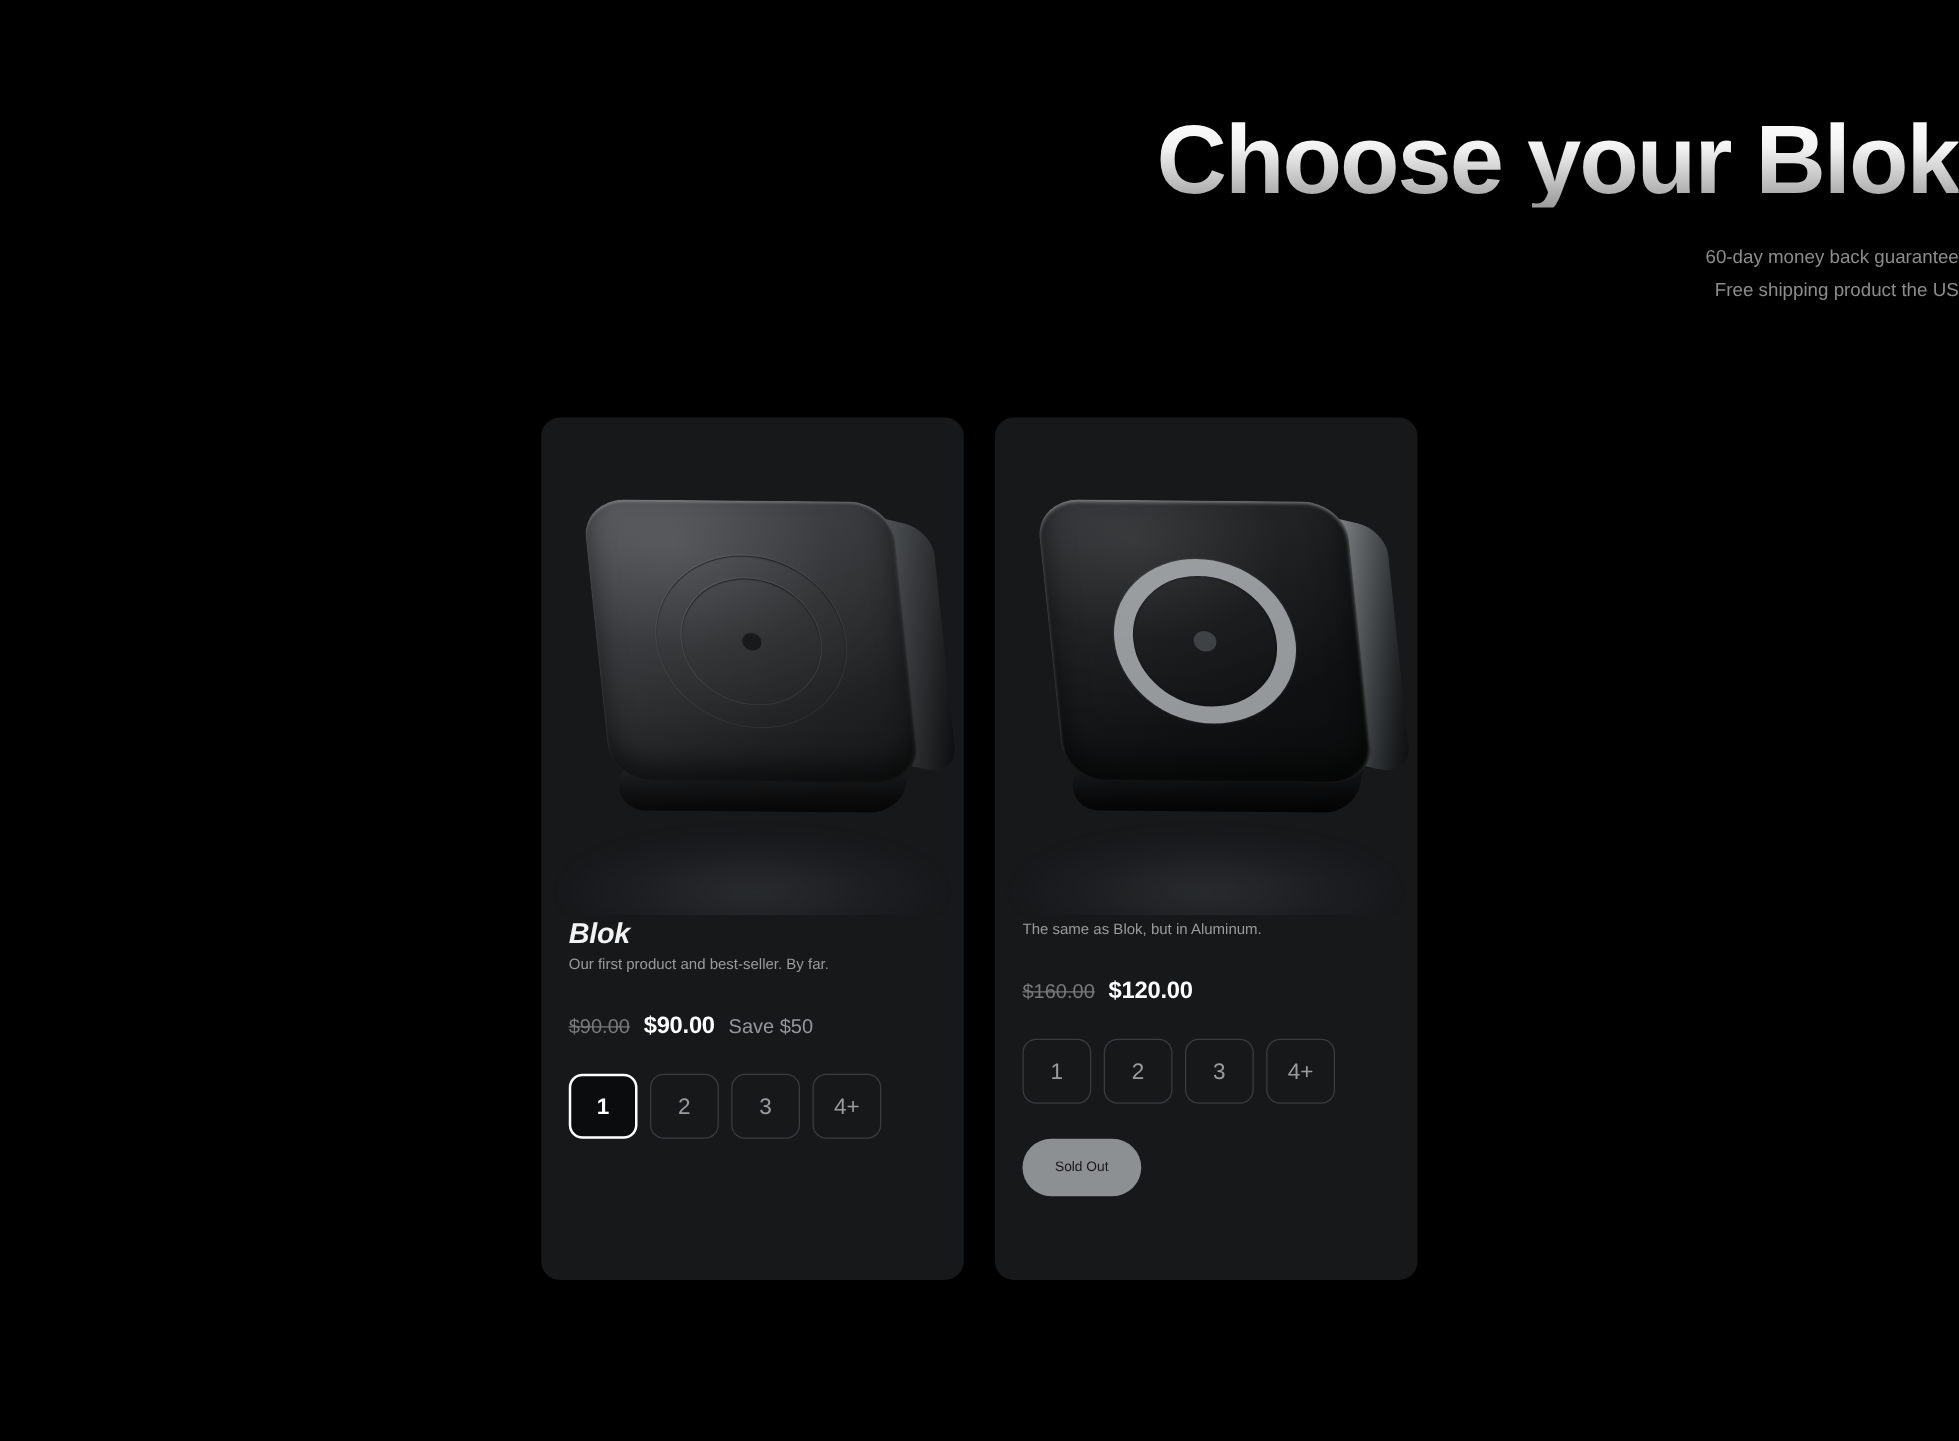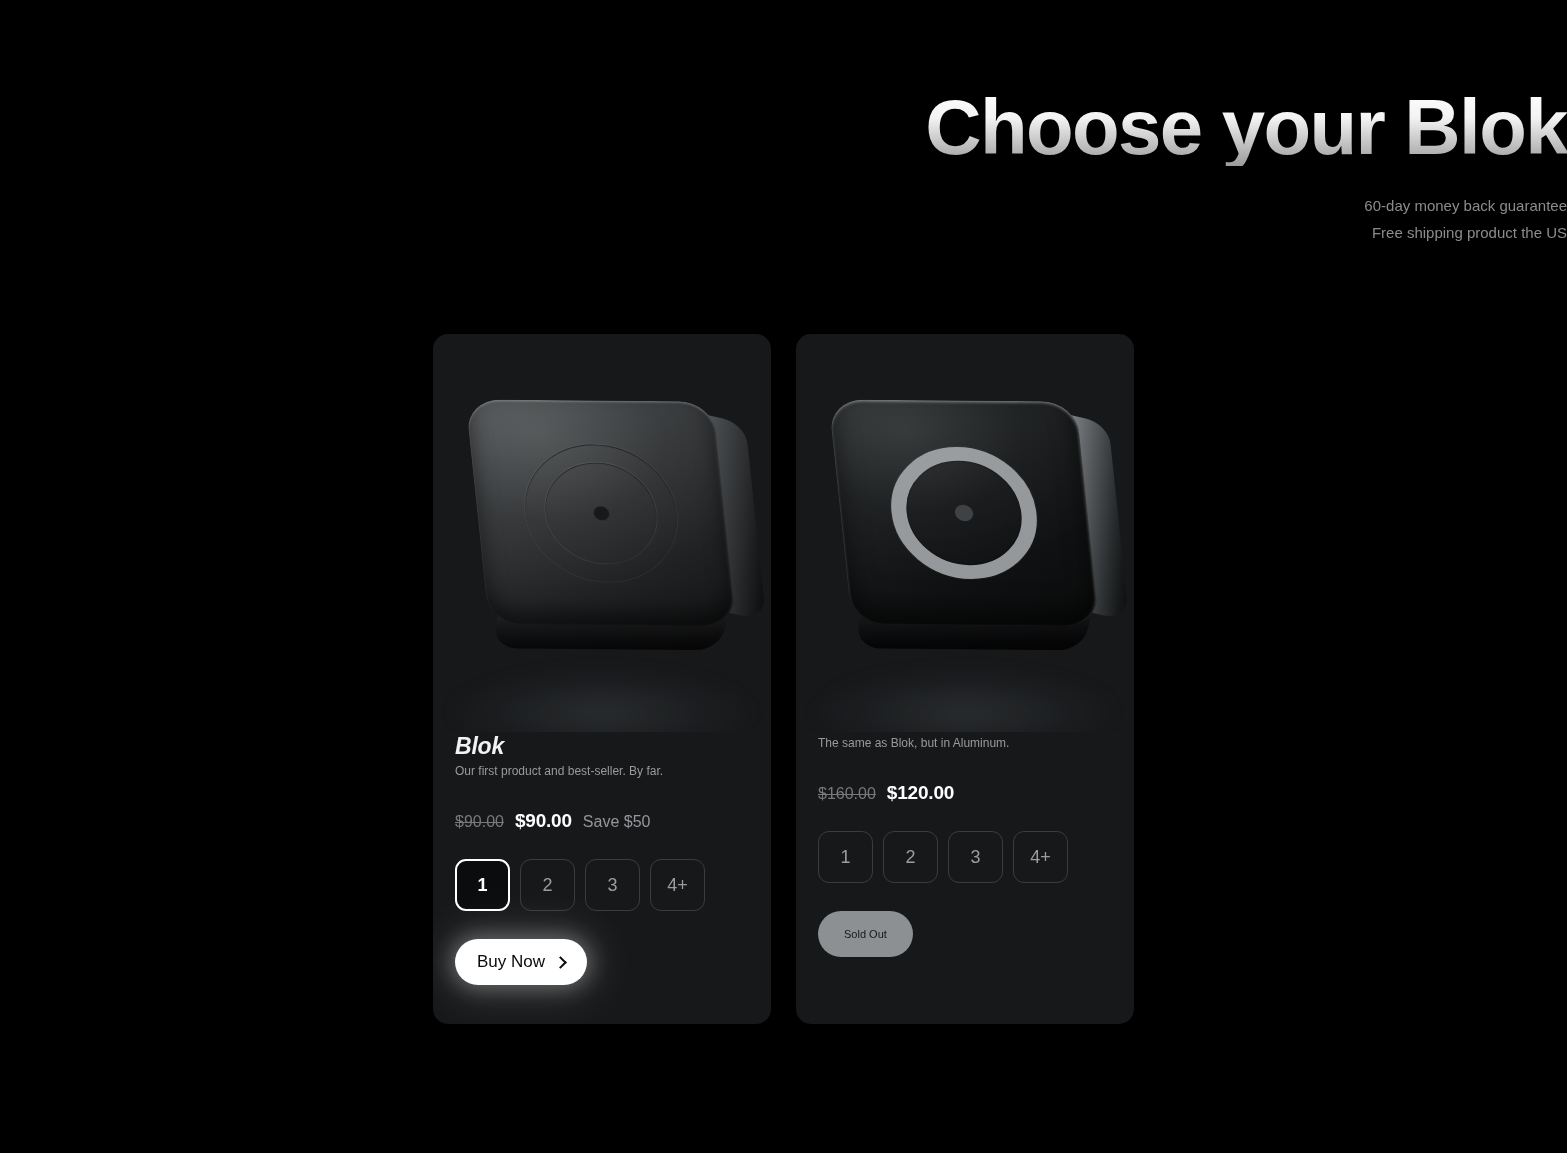--- a/index.html
+++ b/index.html
@@ -367,26 +367,20 @@
           <span class="price-save">Save $50</span>
         </div>
 
         <div class="qty-row">
           <button class="qty-btn is-selected">1</button>
           <button class="qty-btn">2</button>
           <button class="qty-btn">3</button>
           <button class="qty-btn">4+</button>
         </div>
 
-        <div class="cta-row">
-          <button class="buy-btn">
-            <span>Buy Now</span>
-            <span class="chevron"></span>
-          </button>
-        </div>
       </div>
     </div>
 
     <div class="card card--pro">
       <div class="stage">
         <div class="floor-glow"></div>
         <div class="block-wrap">
           <div class="block">
             <div class="side"></div>
             <div class="bottom"></div>

